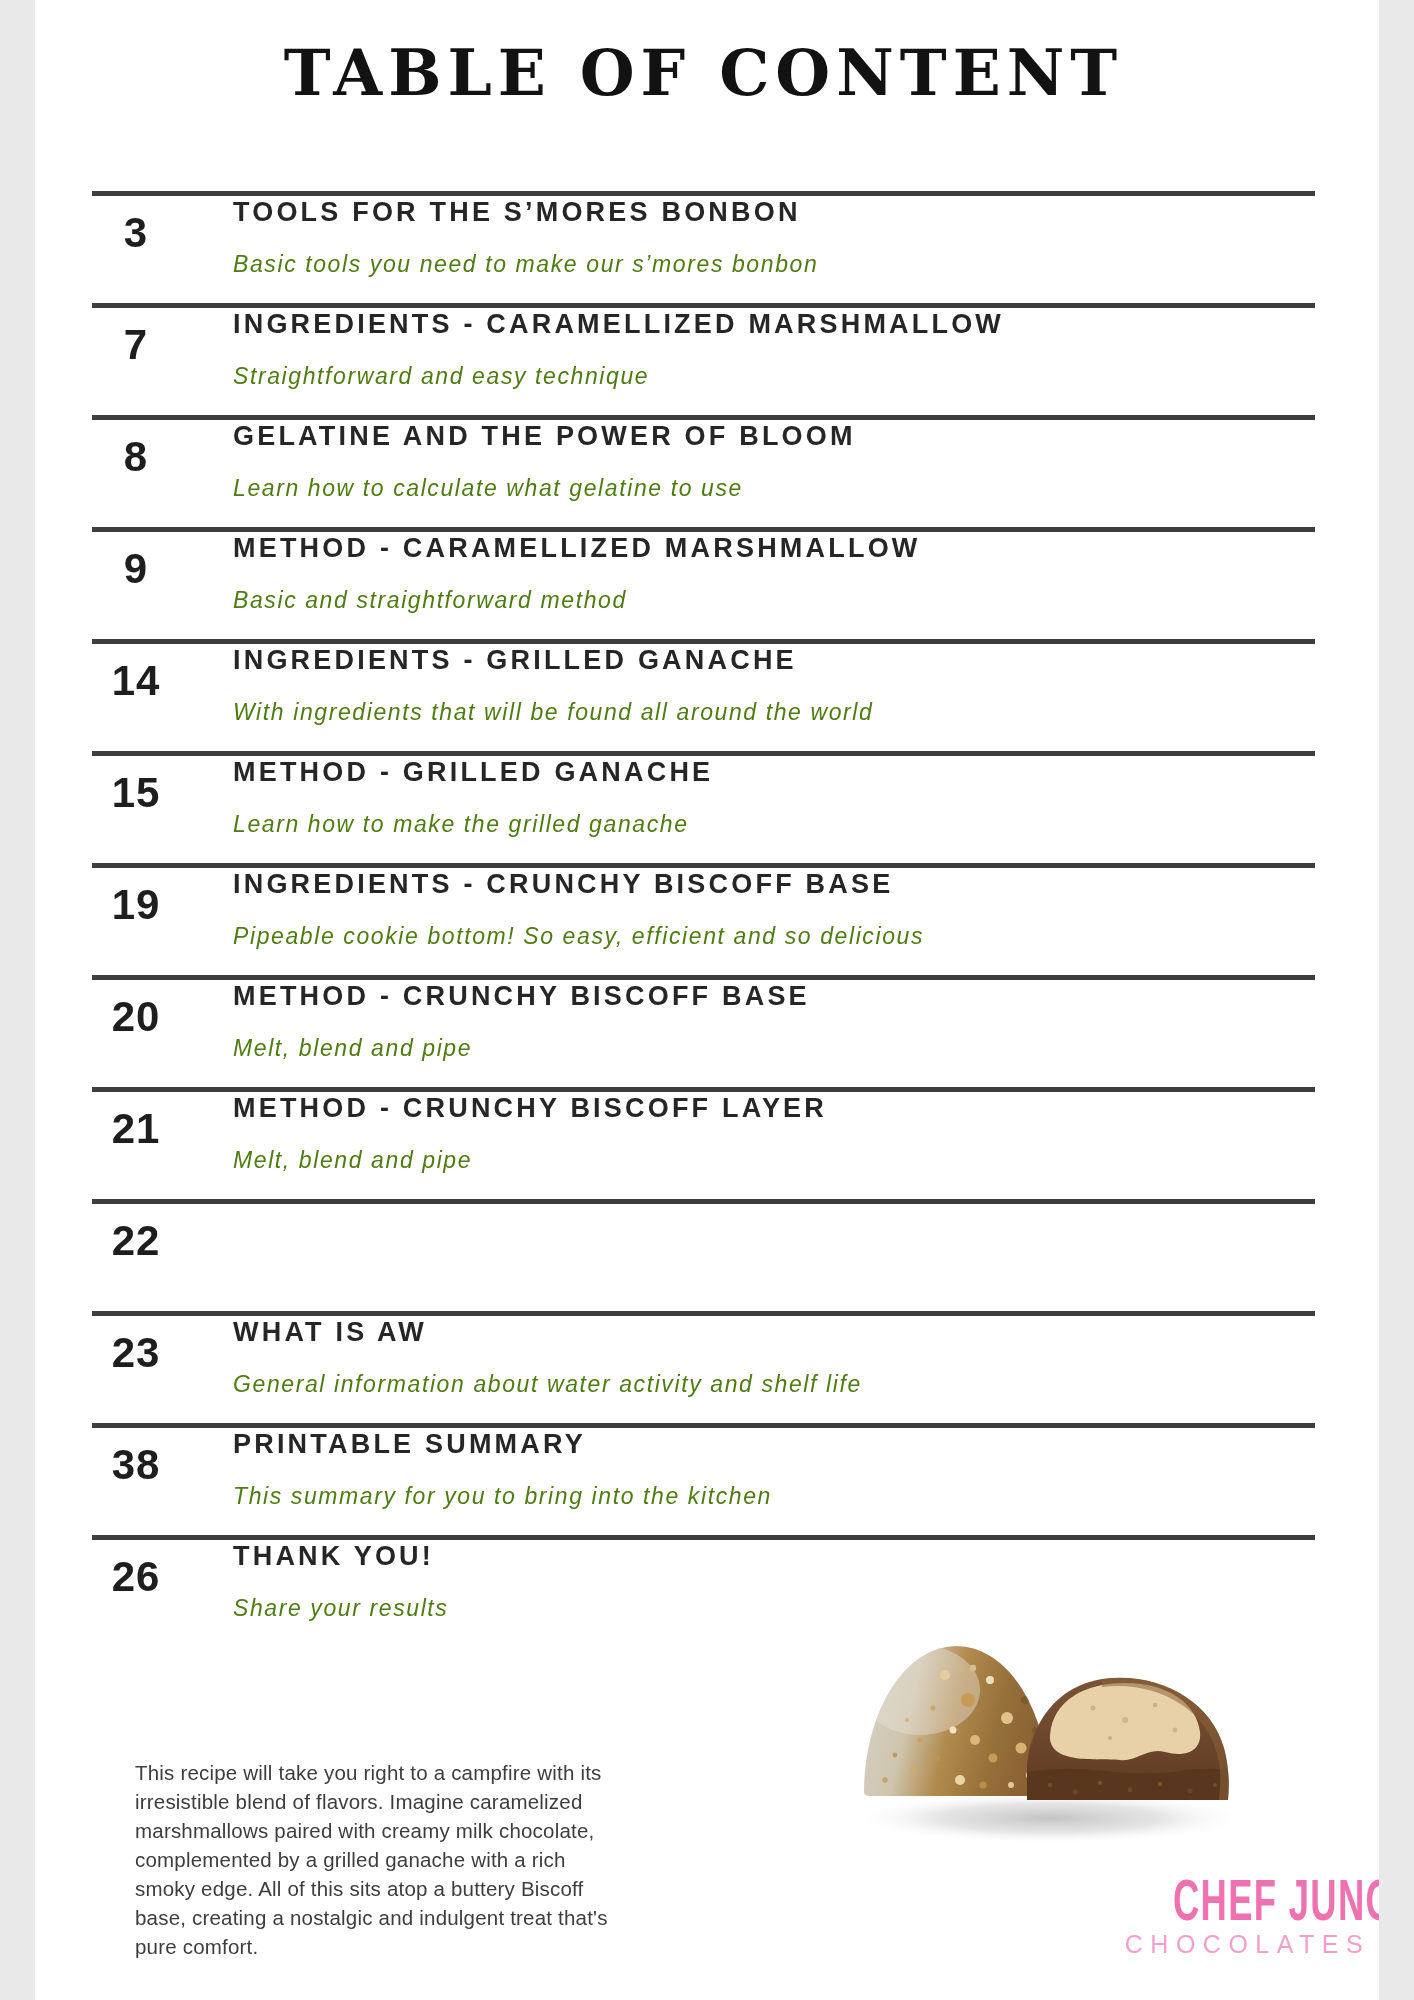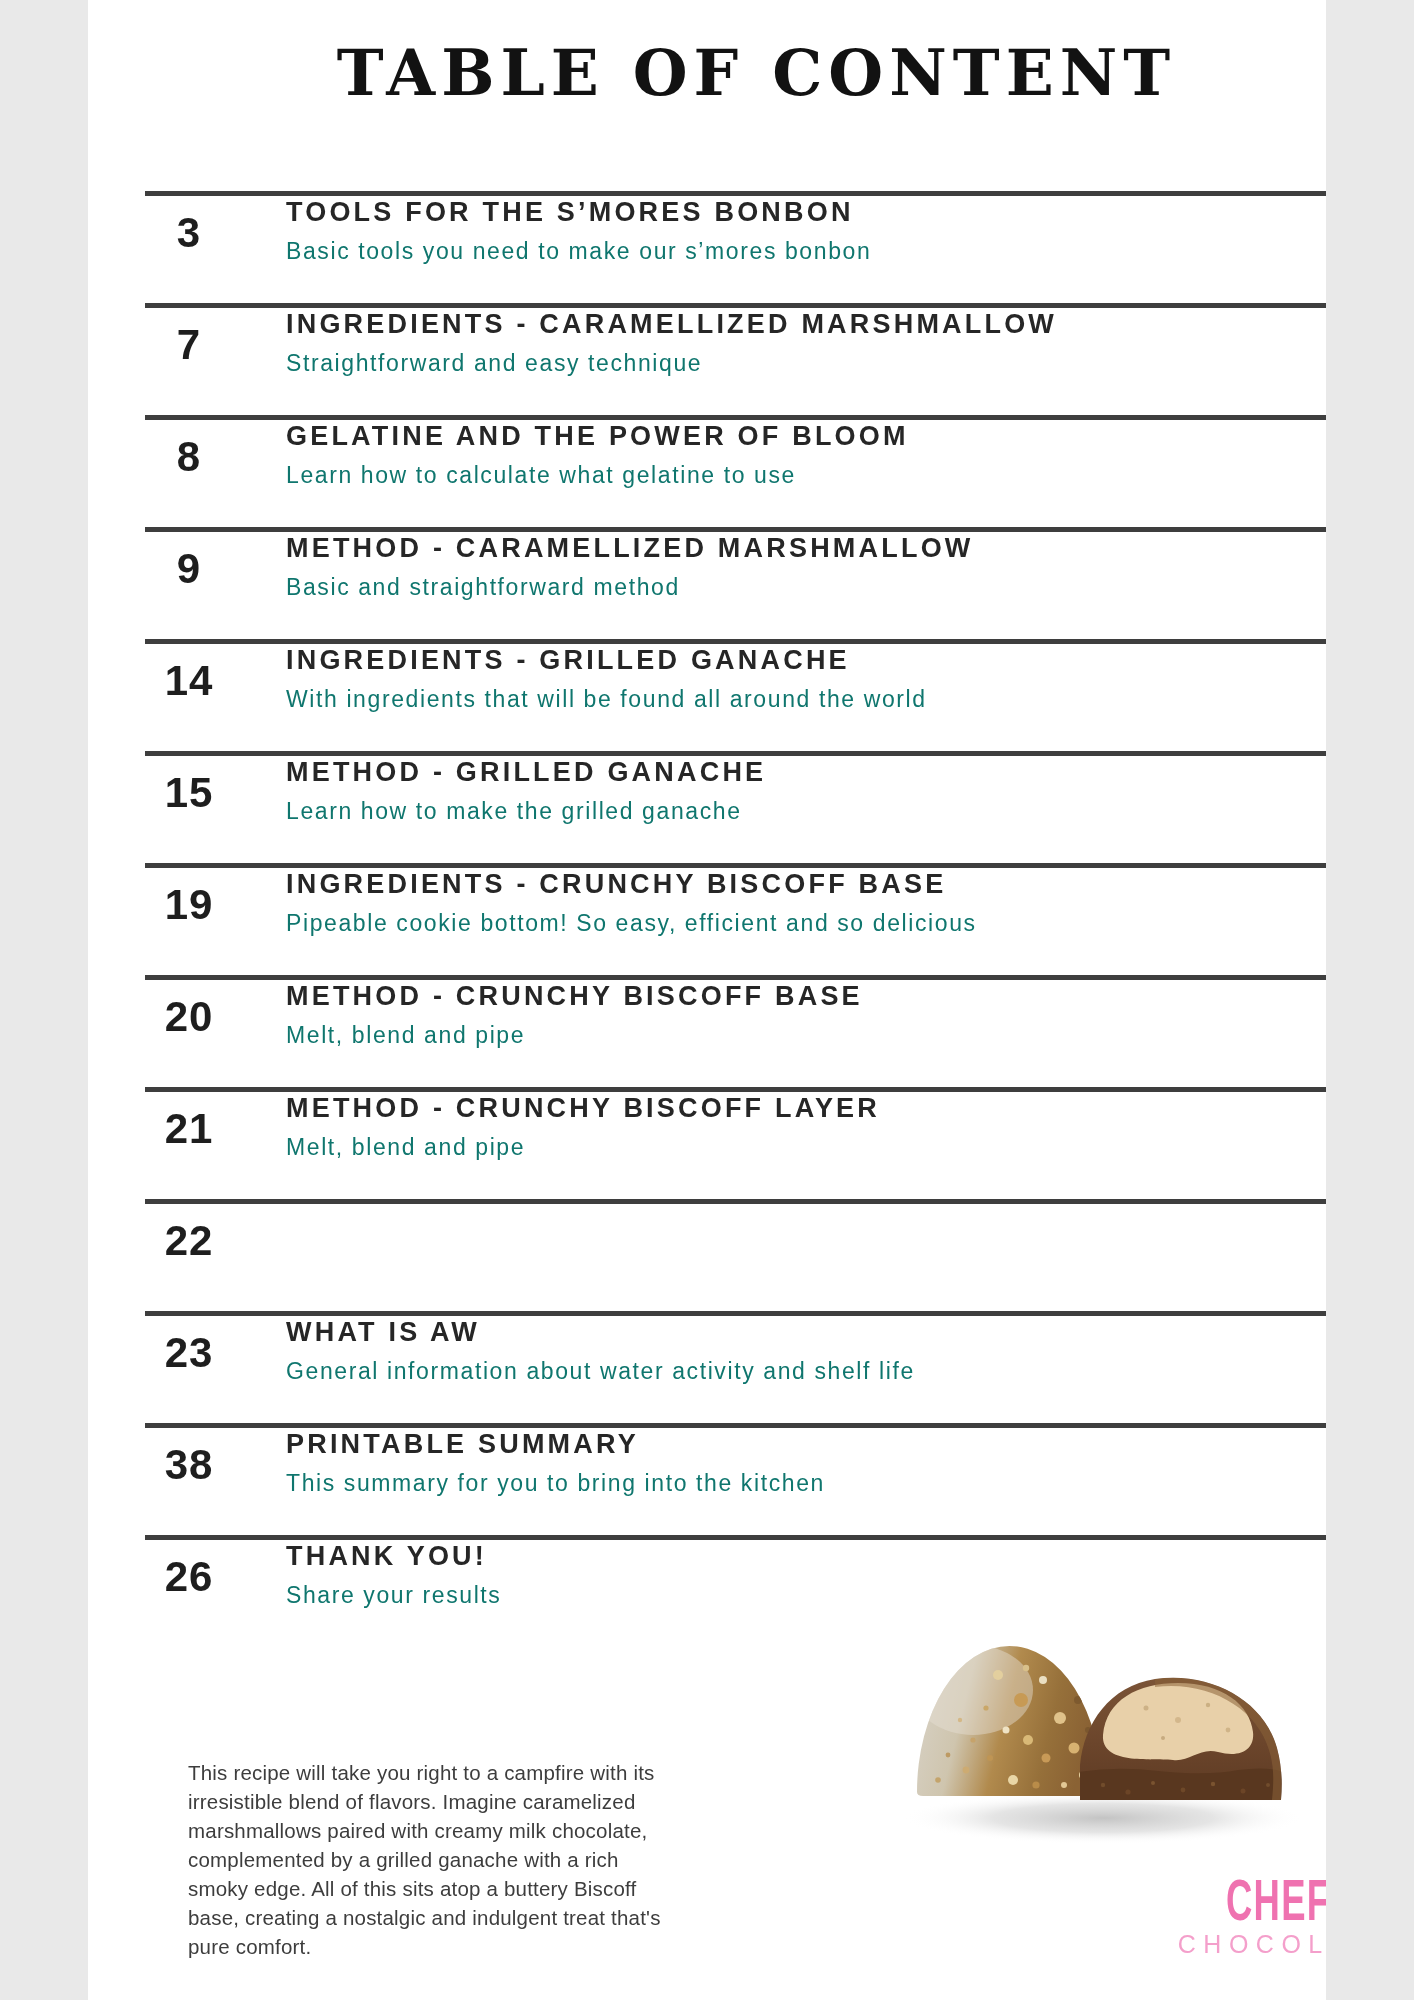--- a/index.html
+++ b/index.html
@@ -1,18 +1,18 @@
 <!DOCTYPE html>
 <html><head>
 <meta charset="utf-8">
 <style>
   html,body{margin:0;padding:0;background:#e9e9e9;}
   .page{
     position:relative;
-    width:1238px;height:2000px;
+    width:1344px;height:2000px;
     margin:0 auto;
     background:#ffffff;
     overflow:hidden;
     font-family:"Liberation Sans",sans-serif;
     color:#262626;
   }
   .doc-title{
     position:absolute;
     top:36px;left:57px;width:1223px;
     text-align:center;
@@ -50,25 +50,26 @@
   }
   .toc-title{
     font-size:27px;
     font-weight:bold;
     letter-spacing:3.2px;
     line-height:30px;
     color:#262626;
     white-space:nowrap;
   }
   .toc-sub{
-    margin-top:9px;
+    margin-top:22px;
     font-size:23px;
+    font-style:italic;
     letter-spacing:1.6px;
     line-height:30px;
-    color:#0f766e;
+    color:#4d7c0f;
     white-space:nowrap;
   }
   .intro{
     position:absolute;
     left:100px;top:1758px;width:492px;
     font-size:20.5px;
     line-height:29px;
     color:#3d3d3d;
     letter-spacing:0.2px;
   }

